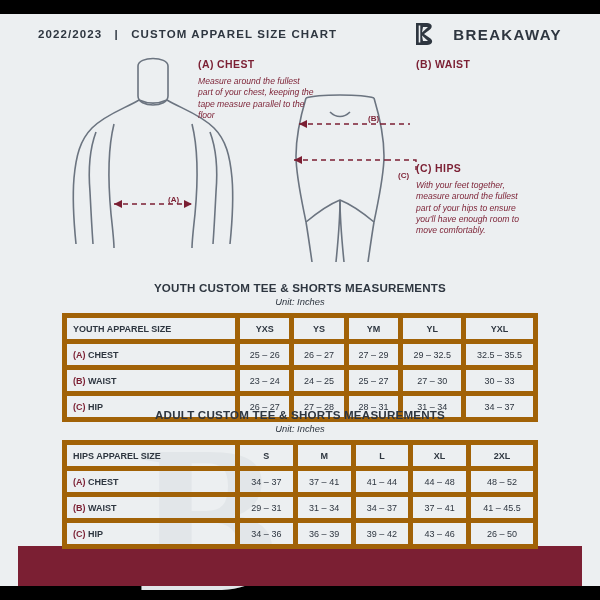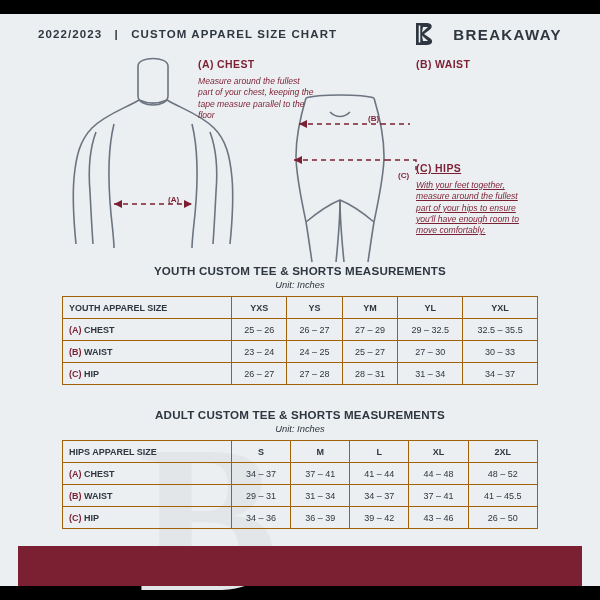--- a/index.html
+++ b/index.html
@@ -156,21 +156,21 @@
     margin-top: 2px;
     margin-bottom: 6px;
   }
   table {
     border-collapse: collapse;
     width: 476px;
     margin: 0 auto;
     background: transparent;
   }
   th, td {
-    border: 1px solid #a16207;
+    border: 5px solid #a16207;
     font-size: 9px;
     color: #2e3640;
     height: 21px;
     padding: 0 6px;
     text-align: center;
     font-weight: normal;
   }
   th.hd-left, td.rowhead {
     text-align: left;
     width: 156px;
@@ -288,27 +288,27 @@
 
     <div class="callout" style="left:180px; top:6px; width:118px;">
       <span class="ct">(A) CHEST</span>
       <span>Measure around the fullest part of your chest, keeping the tape measure parallel to the floor</span>
     </div>
 
     <div class="callout" style="left:398px; top:6px; width:120px;">
       <span class="ct">(B) WAIST</span>
     </div>
 
-    <div class="callout" style="left:398px; top:110px; width:118px;text-decoration:underline;">
+    <div class="callout" style="left:398px; top:110px; width:118px;">
       <span class="ct">(C) HIPS</span>
       <span>With your feet together, measure around the fullest part of your hips to ensure you'll have enough room to move comfortably.</span>
     </div>
   </div>
 
-  <div class="table-block" style="top:264px;">
+  <div class="table-block" style="top:281px;">
     <div class="tbl-title">YOUTH CUSTOM TEE &amp; SHORTS MEASUREMENTS</div>
     <div class="tbl-sub">Unit: Inches</div>
     <table>
       <thead>
         <tr>
           <th class="hd-left">YOUTH APPAREL SIZE</th>
           <th>YXS</th>
           <th>YS</th>
           <th>YM</th>
           <th>YL</th>

